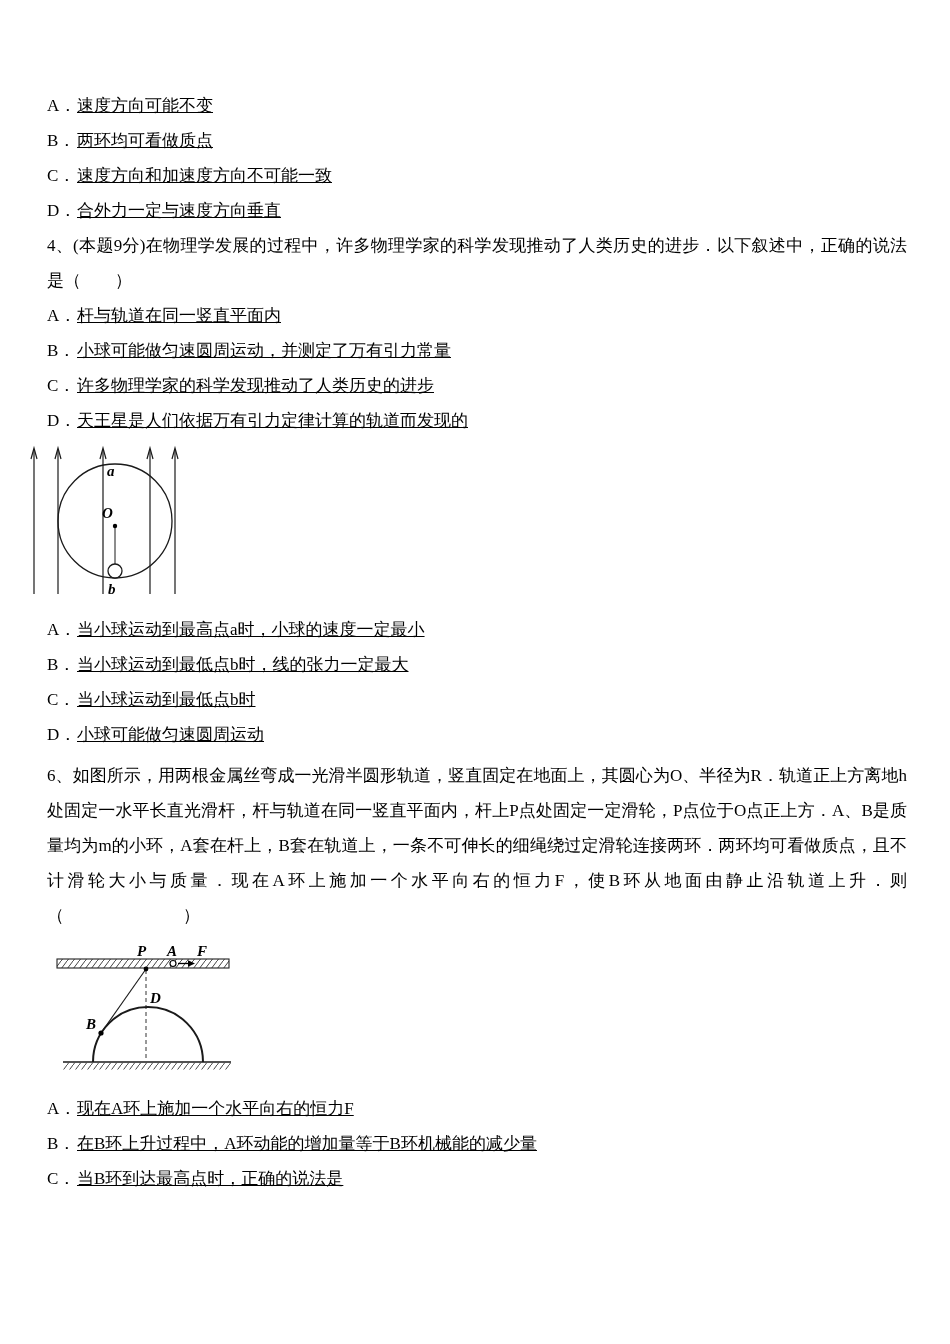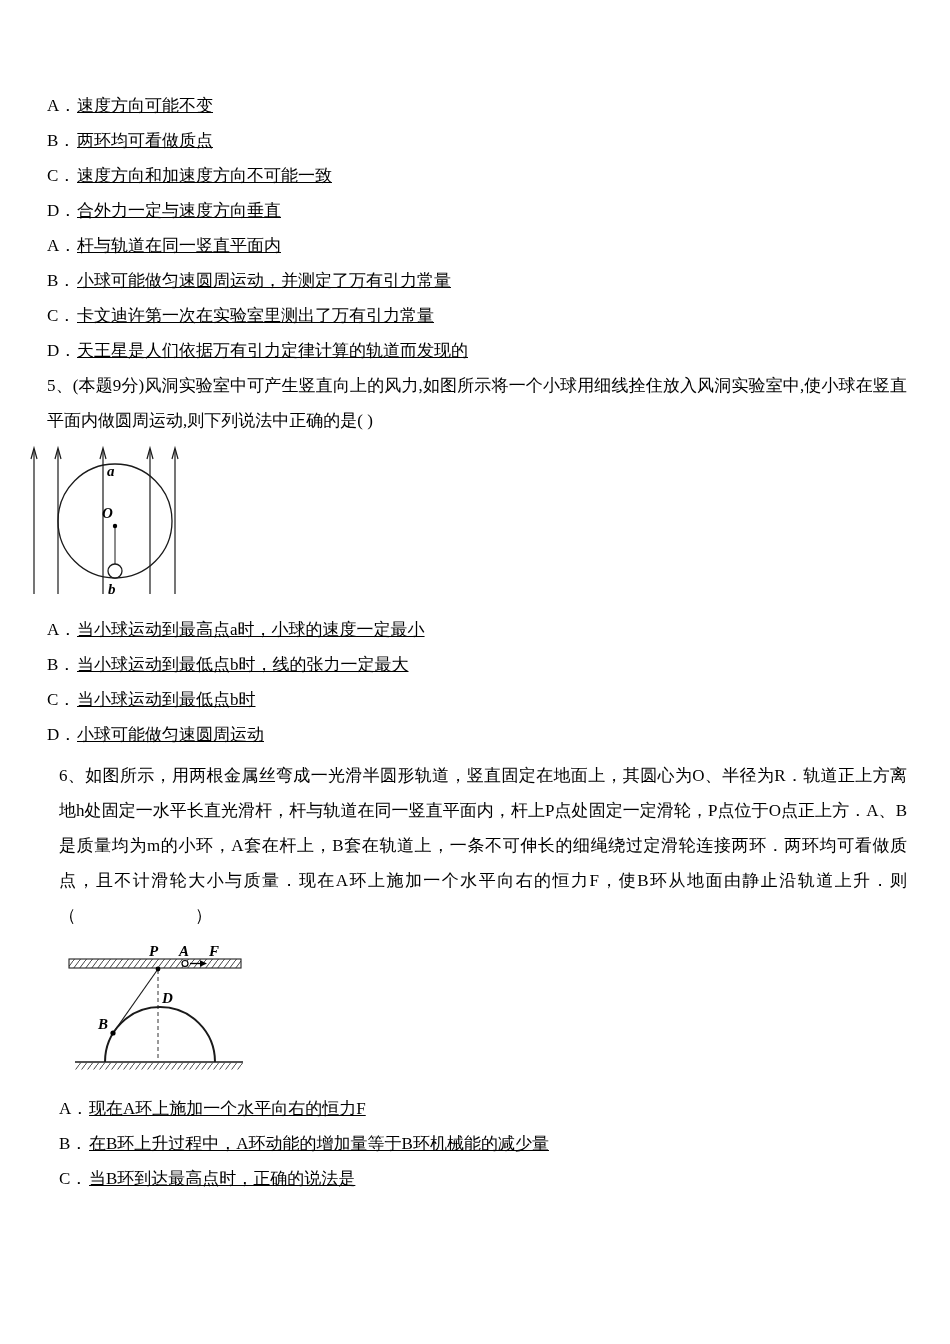--- a/index.html
+++ b/index.html
@@ -27,21 +27,21 @@
     align-items: baseline;
   }
   .opt-label {
     flex: 0 0 auto;
     min-width: 30px;
   }
   .opt-text { flex: 1 1 auto; text-decoration: underline; }
   .fig-block { line-height: 0; }
   .fig1-block { margin: 2px 0 12px -17px; }
   .fig2-block { margin: 12px 0 14px 8px; }
-  .q6 { margin-top: 6px; margin-left: 12px; }
+  .q6 { margin-top: 6px; }
   svg text {
     font-family: "Liberation Serif", "DejaVu Serif", serif;
     font-style: italic;
     font-size: 15px;
     fill: #000;
   }
 </style>
 </head>
 <body>
 
@@ -60,40 +60,40 @@
       <span class="opt-label">C．</span>
         <span class="opt-text">速度方向和加速度方向不可能一致</span>
     </div>
     <div class="option">
       <span class="opt-label">D．</span>
         <span class="opt-text">合外力一定与速度方向垂直</span>
     </div>
   </section>
 
   <section class="question">
+    <p class="stem">4、(本题9分)在物理学发展的过程中，许多物理学家的科学发现推动了人类历史的进步．以下叙述中，正确的说法是（　　）</p>
     <div class="option">
       <span class="opt-label">A．</span>
         <span class="opt-text">杆与轨道在同一竖直平面内</span>
     </div>
     <div class="option">
       <span class="opt-label">B．</span>
         <span class="opt-text">小球可能做匀速圆周运动，并测定了万有引力常量</span>
     </div>
     <div class="option">
       <span class="opt-label">C．</span>
-        <span class="opt-text">卡文迪许第一次在实验室里测出了万有引力常量</span>
+        <span class="opt-text">许多物理学家的科学发现推动了人类历史的进步</span>
     </div>
     <div class="option">
       <span class="opt-label">D．</span>
         <span class="opt-text">天王星是人们依据万有引力定律计算的轨道而发现的</span>
     </div>
   </section>
 
   <section class="question">
-    <p class="stem">5、(本题9分)风洞实验室中可产生竖直向上的风力,如图所示将一个小球用细线拴住放入风洞实验室中,使小球在竖直平面内做圆周运动,则下列说法中正确的是( )</p>
 
     <div class="fig-block fig1-block">
       <svg width="160" height="160" viewBox="0 0 160 160">
         <g stroke="#1a1a1a" stroke-width="1.2" fill="none">
           <line x1="4" y1="154" x2="4" y2="9"></line>
             <polyline points="1,19 4,8 7,19"></polyline>
           <line x1="28" y1="154" x2="28" y2="9"></line>
             <polyline points="25,19 28,8 31,19"></polyline>
           <line x1="73" y1="154" x2="73" y2="9"></line>
             <polyline points="70,19 73,8 76,19"></polyline>

